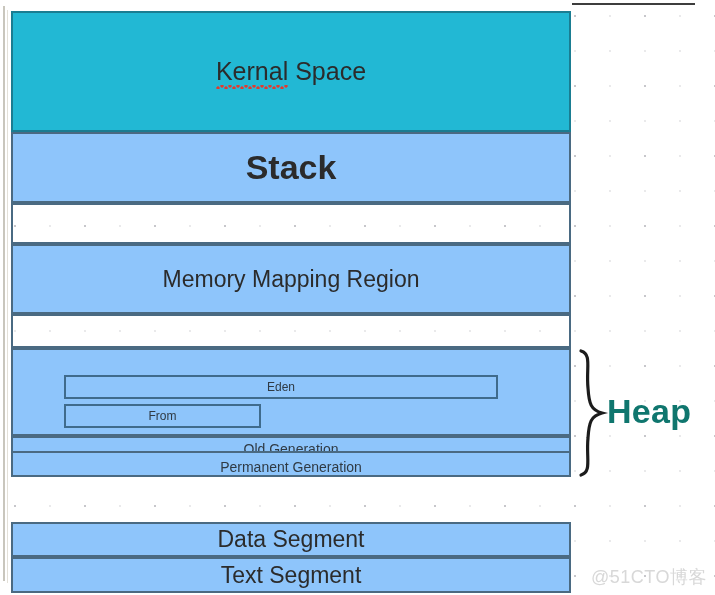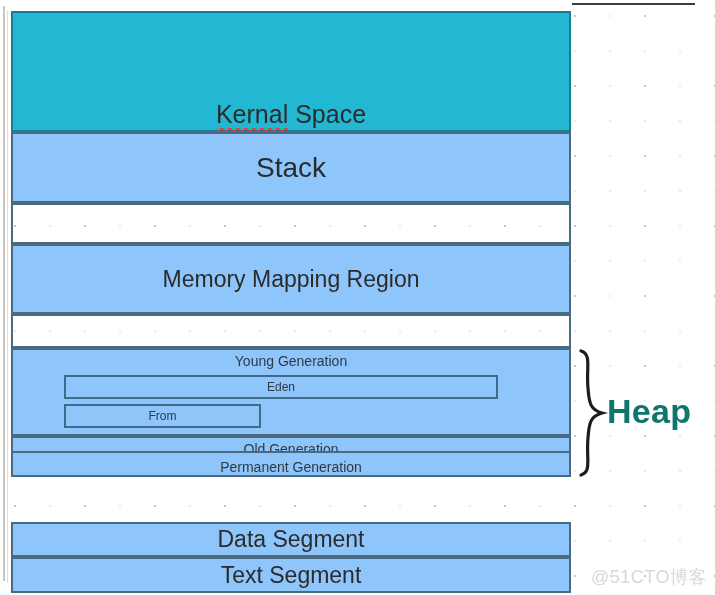--- a/index.html
+++ b/index.html
@@ -67,21 +67,21 @@
     align-items: center;
     justify-content: center;
     color: #2b2b2b;
   }
   .mem-block.cyan   { background: #22b8d4; border-color: #1a7d92; }
   .mem-block.blue   { background: #8ec5fb; }
   .mem-block.gapbox { background: transparent; border-color: #4a6a82; }
 
   .lbl-xl   { font-size: 25px; }
   .lbl-lg   { font-size: 23px; }
-  .lbl-bold { font-weight: normal; font-size: 28px; }
+  .lbl-bold { font-weight: bold; font-size: 34px; }
   .lbl-sm   { font-size: 14px; color: #2f3a44; }
 
   
   .misspell {
     position: relative;
     display: inline-block;
     padding-bottom: 1px;
   }
   .misspell::after {
     content: "";
@@ -143,42 +143,41 @@
 </head>
 <body>
 
 <div id="canvas-grid"></div>
 <div id="canvas-top-rule"></div>
 <div id="canvas-left-rule"></div>
 <div id="canvas-left-rule2"></div>
 
 <div id="diagram">
 
-  <div class="mem-block cyan" style="top:0px;height:121px;align-items:flex-end;">
+  <div class="mem-block cyan" style="top:0px;height:121px;">
     <span class="lbl-xl"><span class="misspell">Kernal</span><span> Space</span></span>
   </div>
 
   <div class="mem-block blue" style="top:121px;height:71px;">
     <span class="lbl-bold">Stack</span>
   </div>
 
   <div class="mem-block gapbox" style="top:192px;height:41px;">
     <span class="lbl-sm"></span>
   </div>
 
   <div class="mem-block blue" style="top:233px;height:70px;">
     <span class="lbl-lg">Memory Mapping Region</span>
   </div>
 
   <div class="mem-block gapbox" style="top:303px;height:34px;">
     <span class="lbl-sm"></span>
   </div>
 
   <div class="mem-block blue" style="top:337px;height:88px;align-items:flex-start;justify-content:center;">
-    <span class="lbl-sm" style="margin-top:3px;">Young Generation</span>
 
     <div class="inner-box" style="left:51px;top:25px;width:434px;height:24px;">
       <span>Eden</span>
     </div>
 
     <div class="inner-box" style="left:51px;top:54px;width:197px;height:24px;">
       <span>From</span>
     </div>
 
   </div>

